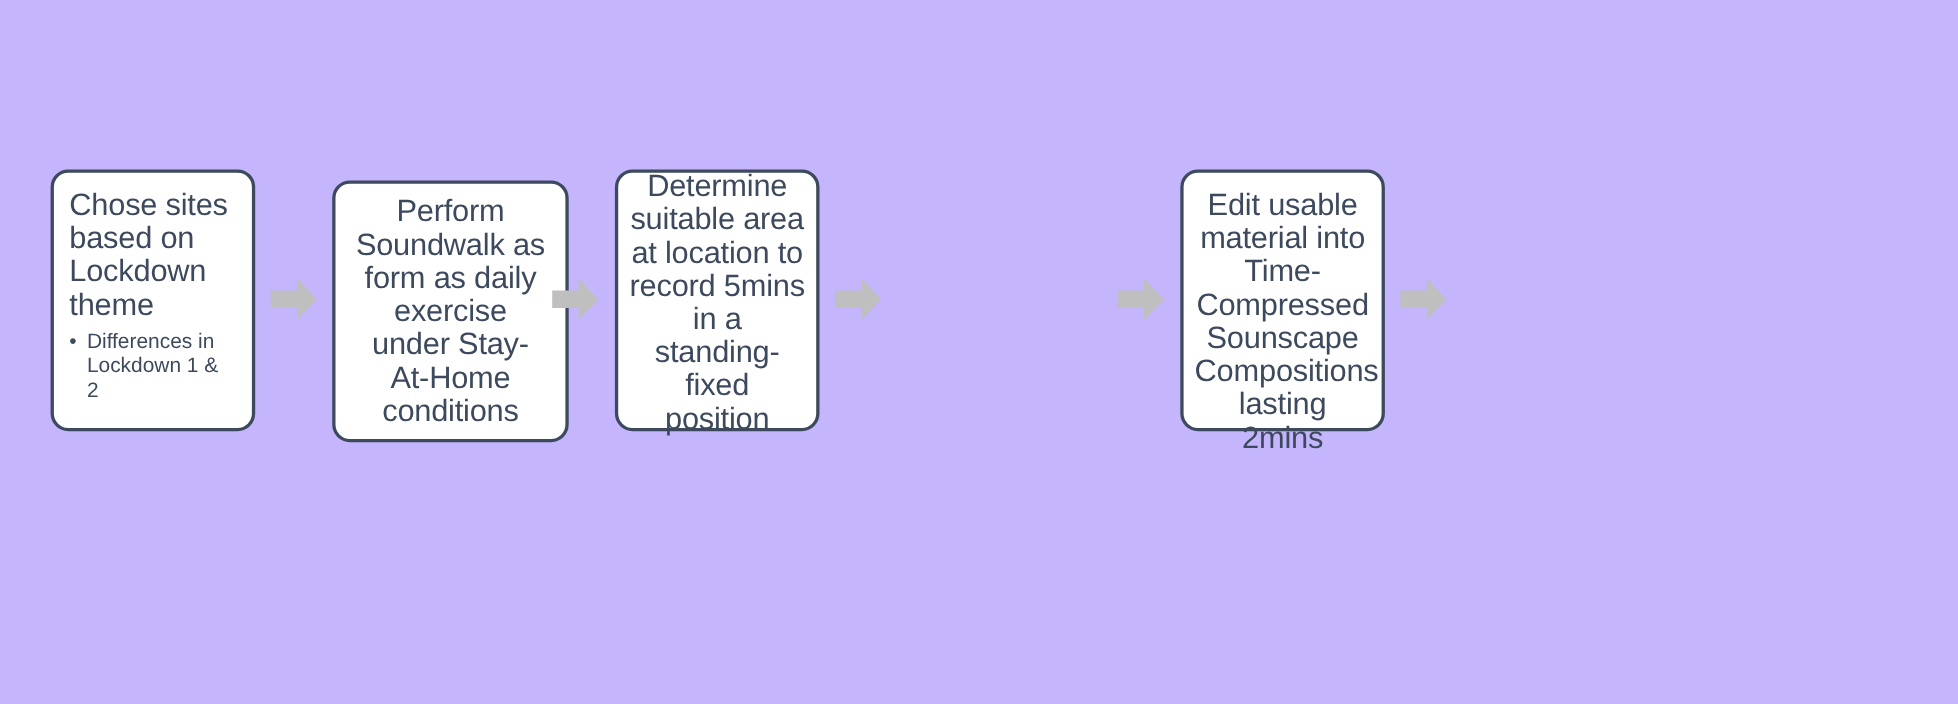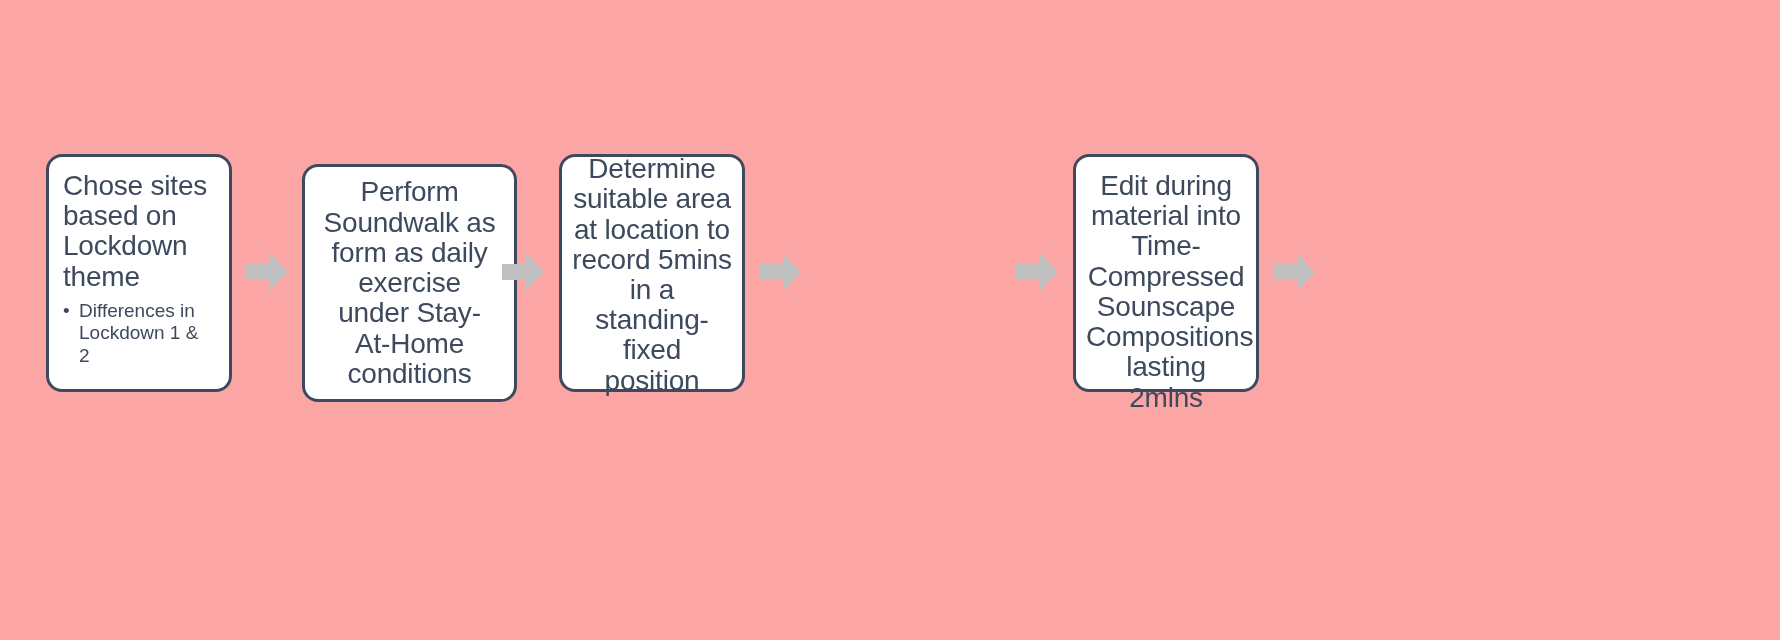--- a/index.html
+++ b/index.html
@@ -11,21 +11,21 @@
     width: 1780px;
     height: 640px;
     font-family: "Liberation Sans", sans-serif;
     overflow: hidden;
   }
 
   #flow-canvas {
     position: relative;
     width: 1780px;
     height: 640px;
-    background: #fca5a5;
+    background: #c4b5fd;
   }
 
   .flow-node {
     position: absolute;
     box-sizing: border-box;
     background: #ffffff;
     border: 3px solid #3d4a5d;
     border-radius: 16px;
     display: flex;
     flex-direction: column;
@@ -156,21 +156,21 @@
 
 
   <div class="flow-arrow" style="left:1014px; top:249px;">
     <svg viewBox="0 0 46 46">
       <path d="M2 15 L26 15 L26 4 L44 23 L26 42 L26 31 L2 31 Z" fill="#bfbfbf"></path>
     </svg>
   </div>
 
   <div class="flow-node v-top" style="left:1073px; top:154px; width:186px; height:238px;">
     <div class="node-body align-center">
-      <div class="node-title">Edit during
+      <div class="node-title">Edit usable
 material into
 Time-
 Compressed
 Sounscape
 Compositions
 lasting 2mins</div>
     </div>
   </div>
 
   <div class="flow-arrow" style="left:1271px; top:249px;">

